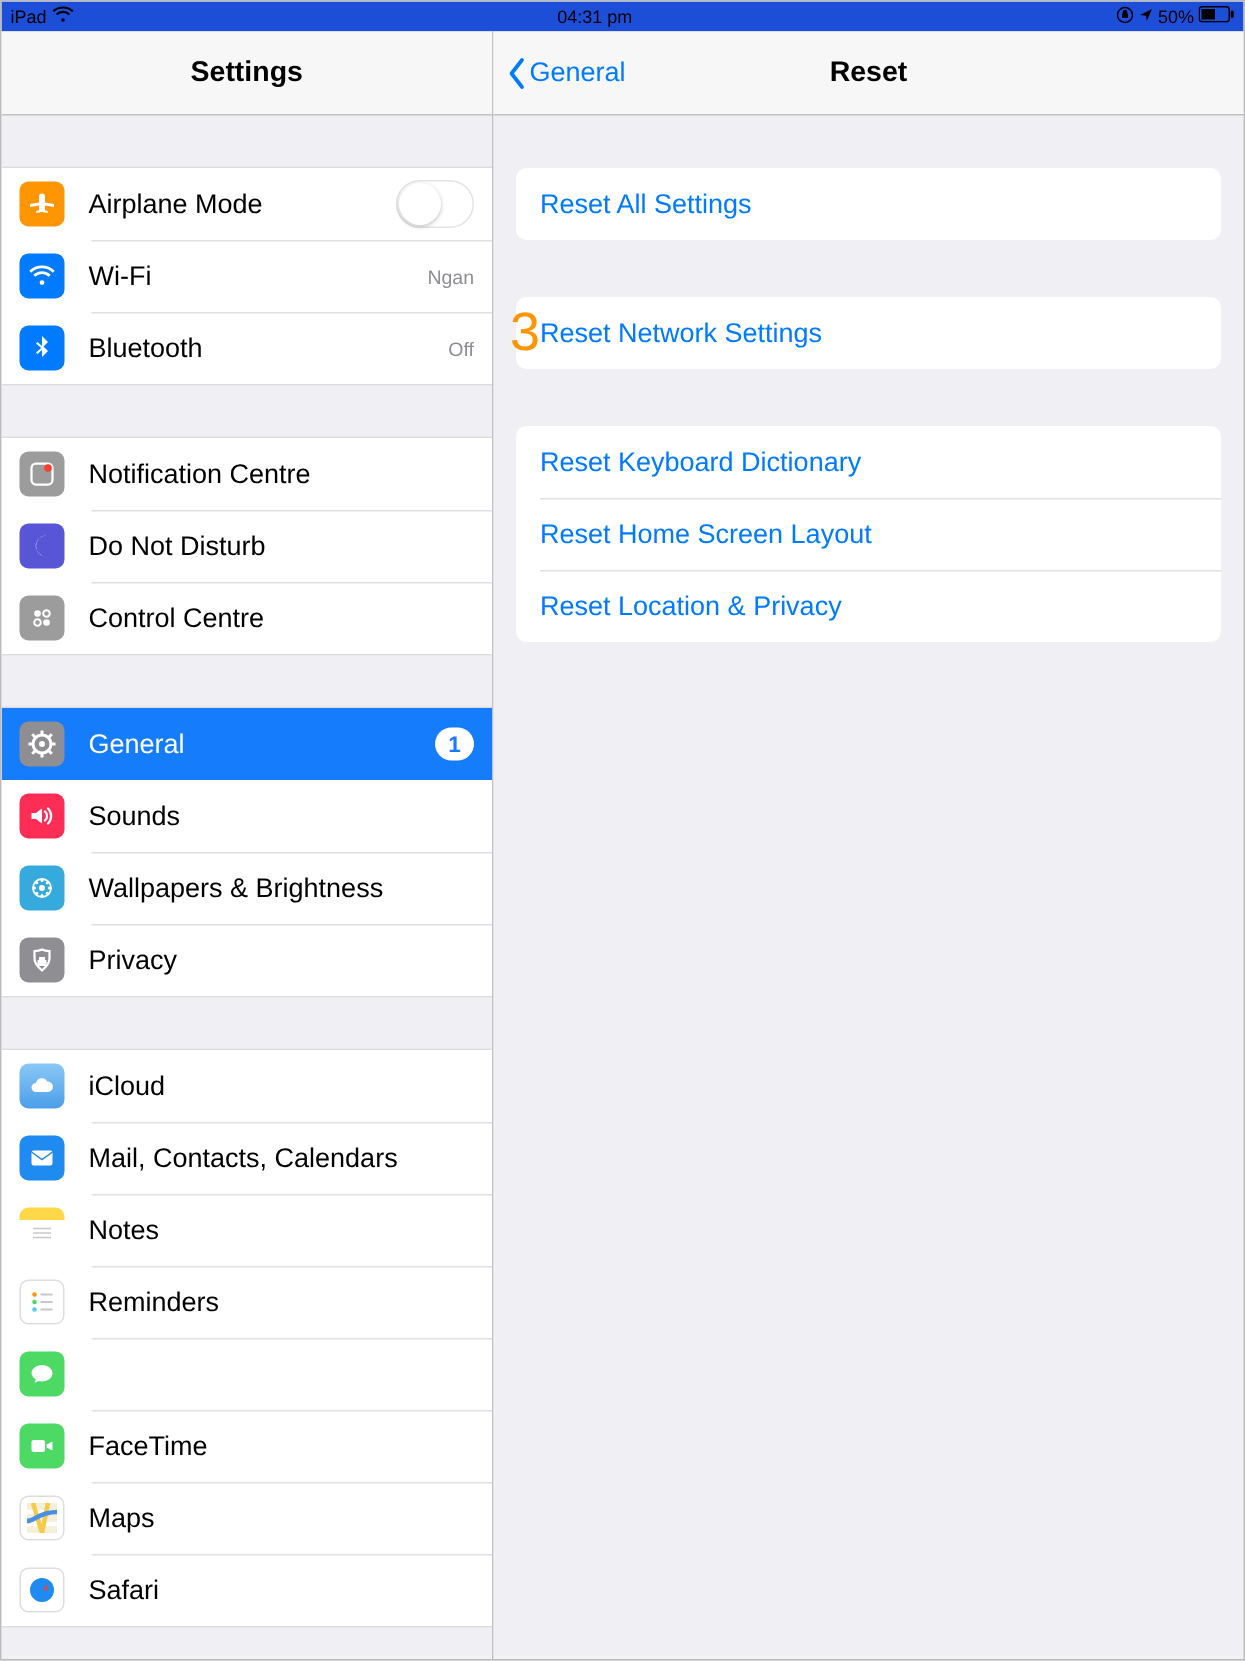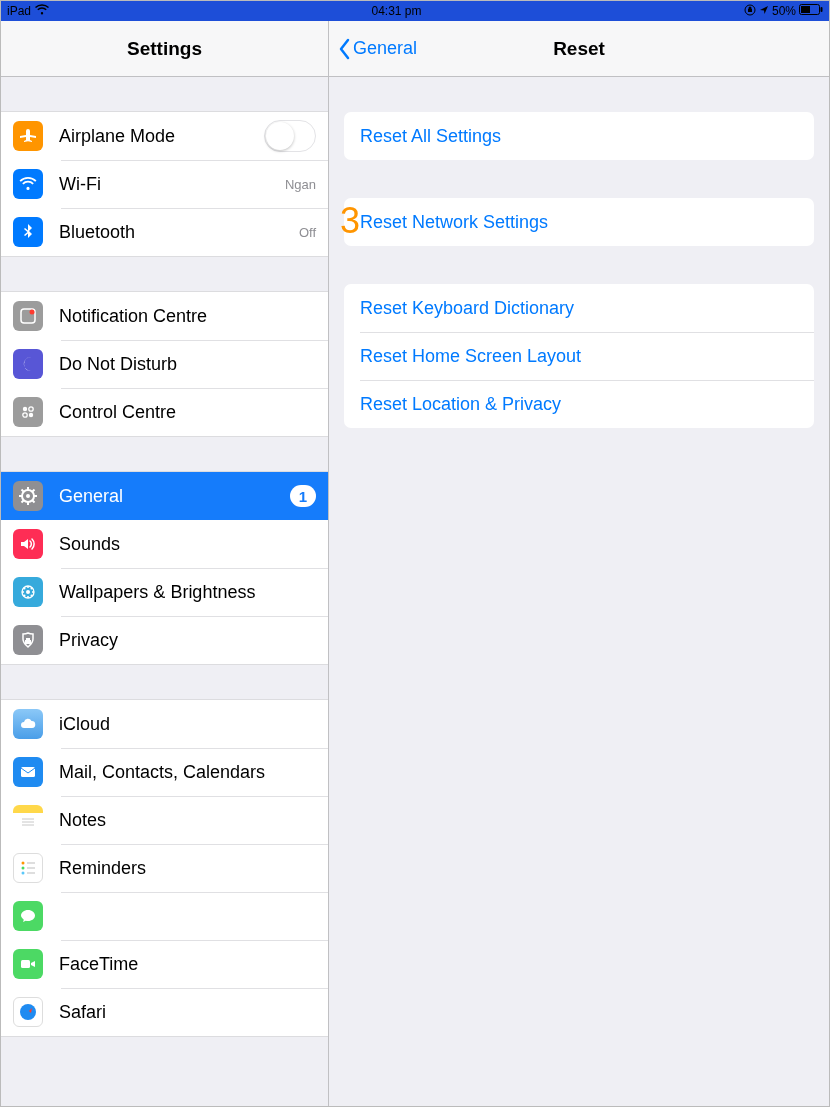--- a/index.html
+++ b/index.html
@@ -266,20 +266,31 @@
         <div class="row">
           <div class="icon ic" style="background:#4cd964">
               <svg viewBox="0 0 20 20">
                 <rect x="3" y="6" width="9" height="8" rx="1.5" fill="#fff"></rect>
                 <path d="M13 9l4-2v6l-4-2z" fill="#fff"></path>
               </svg>
             </div>
           <div class="label">FaceTime</div>
         </div>
         <div class="row">
+          <div class="icon ic" style="background:#fff;border:1px solid #ddd;overflow:hidden">
+              <svg viewBox="0 0 20 20">
+                <rect width="20" height="20" fill="#f4efd9"></rect>
+                <path d="M0 6h20M0 14h20" stroke="#fff" stroke-width="3"></path>
+                <path d="M4 0l6 20M14 0l-4 20" stroke="#f7c948" stroke-width="3"></path>
+                <path d="M0 12c5 0 8-6 20-6" stroke="#4a90e2" stroke-width="3" fill="none"></path>
+              </svg>
+            </div>
+          <div class="label">Maps</div>
+        </div>
+        <div class="row">
           <div class="icon ic" style="background:#fff;border:1px solid #ddd">
               <svg viewBox="0 0 20 20">
                 <circle cx="10" cy="10" r="8" fill="#1f8bf1"></circle>
                 <path d="M14 6l-3 3-5 5 3-3z" fill="#fff"></path>
                 <path d="M14 6l-3 3 2 2z" fill="#fe3b30"></path>
               </svg>
             </div>
           <div class="label">Safari</div>
         </div>
       </div>

